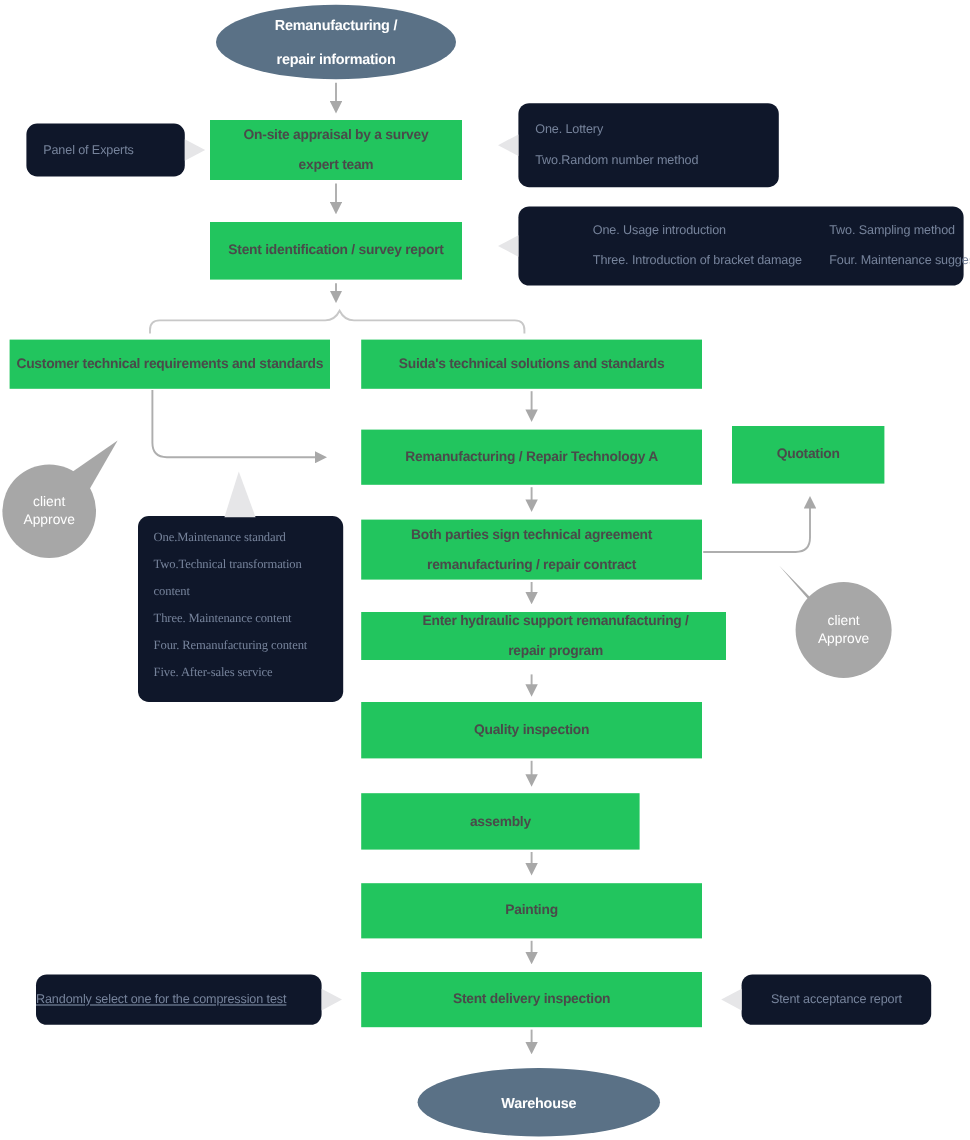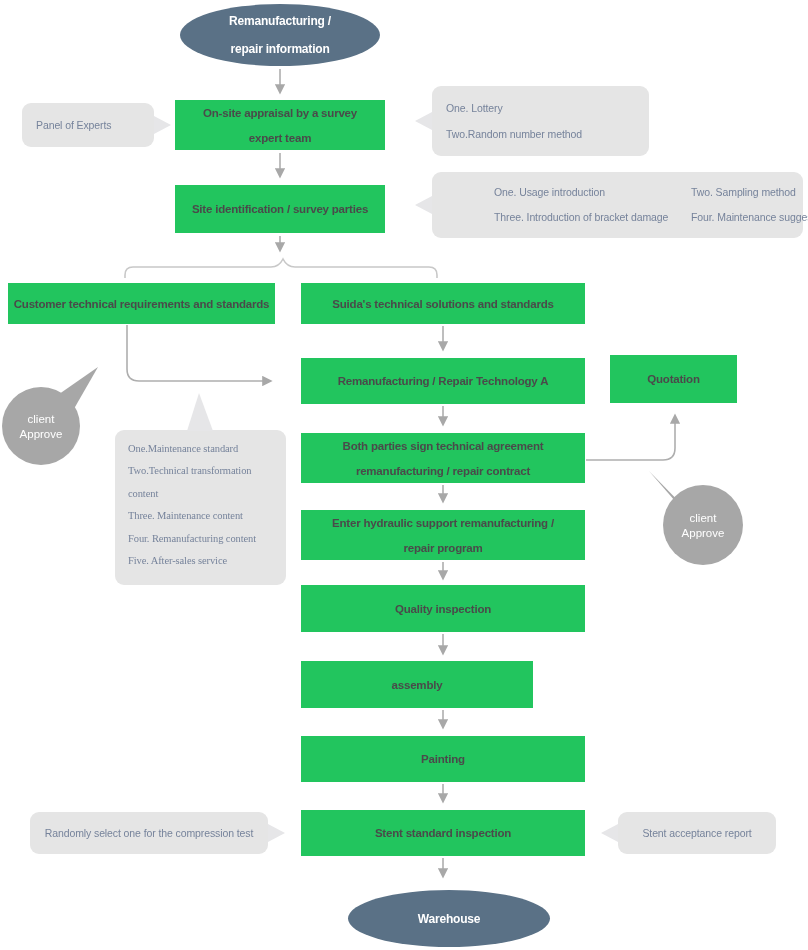--- a/index.html
+++ b/index.html
@@ -17,21 +17,21 @@
     display:flex;flex-direction:column;align-items:center;justify-content:center;
   }
   .box.two{gap:13px;}
   .ellipse{
     position:absolute;z-index:2;background:#5a7186;border-radius:50%;color:#ffffff;
     font-weight:bold;font-size:12px;letter-spacing:-0.2px;text-align:center;
     display:flex;flex-direction:column;align-items:center;justify-content:center;
   }
   .ellipse.two{gap:14px;}
   .callout{
-    position:absolute;z-index:2;background:#e5e5e5;border-radius:9px;color:#76839b;
+    position:absolute;z-index:2;background:#0f172a;border-radius:9px;color:#76839b;
     font-size:10.5px;letter-spacing:-0.1px;
     display:flex;flex-direction:column;justify-content:center;
   }
   .callout .cl-line{line-height:26px;white-space:nowrap;}
   .tail-right{position:absolute;left:100%;top:50%;margin-top:-9px;width:0;height:0;
     border-top:9px solid transparent;border-bottom:9px solid transparent;border-left:17px solid #e6e6e8;}
   .tail-left{position:absolute;right:100%;top:50%;margin-top:-9px;width:0;height:0;
     border-top:9px solid transparent;border-bottom:9px solid transparent;border-right:17px solid #e6e6e8;}
   .tail-up{position:absolute;top:-37px;left:72px;width:0;height:0;
     border-left:12px solid transparent;border-right:14px solid transparent;border-bottom:38px solid #e6e6e8;}
@@ -79,53 +79,53 @@
   </div>
   <div class="ellipse" style="left:348px;top:890px;width:202px;height:57px;">
     <span>Warehouse</span>
   </div>
 
   <div class="box two" style="left:175px;top:100px;width:210px;height:50px;">
     <span>On-site appraisal by a survey</span>
     <span>expert team</span>
   </div>
   <div class="box" style="left:175px;top:185px;width:210px;height:48px;">
-    <span>Site identification / survey parties</span>
+    <span>Stent identification / survey report</span>
   </div>
   <div class="box" style="left:8px;top:283px;width:267px;height:41px;align-items:center;">
     <span>Customer technical requirements and standards</span>
   </div>
   <div class="box" style="left:301px;top:283px;width:284px;height:41px;">
     <span>Suida's technical solutions and standards</span>
   </div>
   <div class="box" style="left:301px;top:358px;width:284px;height:46px;">
     <span>Remanufacturing / Repair Technology A</span>
   </div>
   <div class="box" style="left:610px;top:355px;width:127px;height:48px;">
     <span>Quotation</span>
   </div>
   <div class="box two" style="left:301px;top:433px;width:284px;height:50px;">
     <span>Both parties sign technical agreement</span>
     <span>remanufacturing / repair contract</span>
   </div>
-  <div class="box two" style="left:301px;top:510px;width:284px;height:50px;">
+  <div class="box two" style="left:301px;top:510px;width:284px;height:40px;padding-left:20px;">
     <span>Enter hydraulic support remanufacturing /</span>
     <span>repair program</span>
   </div>
   <div class="box" style="left:301px;top:585px;width:284px;height:47px;">
     <span>Quality inspection</span>
   </div>
   <div class="box" style="left:301px;top:661px;width:232px;height:47px;">
     <span>assembly</span>
   </div>
   <div class="box" style="left:301px;top:736px;width:284px;height:46px;">
     <span>Painting</span>
   </div>
   <div class="box" style="left:301px;top:810px;width:284px;height:46px;">
-    <span>Stent standard inspection</span>
+    <span>Stent delivery inspection</span>
   </div>
 
   <div class="callout" style="left:22px;top:103px;width:118px;height:44px;padding-left:14px;">
     <div class="tail-right"></div>
     <span class="cl-line">Panel of Experts</span>
   </div>
 
   <div class="callout" style="left:432px;top:86px;width:203px;height:70px;padding-left:14px;">
     <div class="tail-left"></div>
     <span class="cl-line">One. Lottery</span>
@@ -144,21 +144,21 @@
 
   <div class="callout maint" style="left:115px;top:430px;width:171px;height:155px;padding:8px 4px 8px 13px;justify-content:flex-start;box-sizing:border-box;font-family:Liberation Serif, serif;">
     <div class="tail-up"></div>
     <div>One.Maintenance standard</div>
     <div>Two.Technical transformation content</div>
     <div>Three. Maintenance content</div>
     <div>Four. Remanufacturing content</div>
     <div>Five. After-sales service</div>
   </div>
 
-  <div class="callout" style="left:30px;top:812px;width:238px;height:42px;align-items:center;">
+  <div class="callout" style="left:30px;top:812px;width:238px;height:42px;align-items:flex-start;text-decoration:underline;">
     <div class="tail-right"></div>
     <span class="cl-line">Randomly select one for the compression test</span>
   </div>
 
   <div class="callout" style="left:618px;top:812px;width:158px;height:42px;align-items:center;">
     <div class="tail-left"></div>
     <span class="cl-line">Stent acceptance report</span>
   </div>
 
   <div class="bubble" style="left:2px;top:387px;width:78px;height:78px;">

